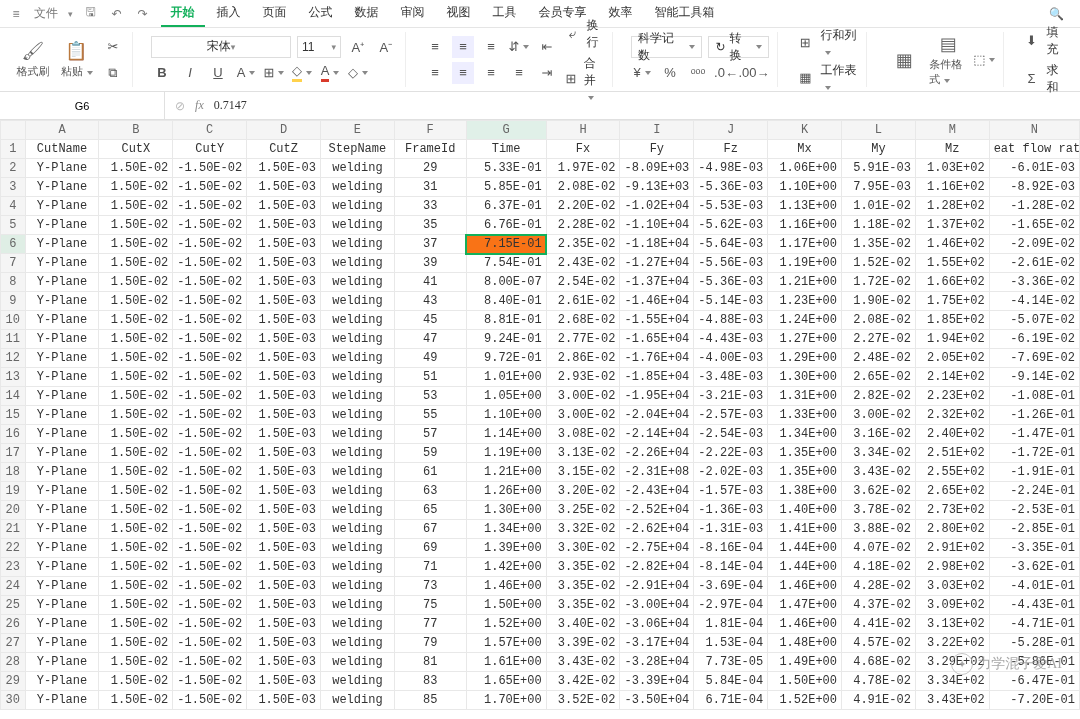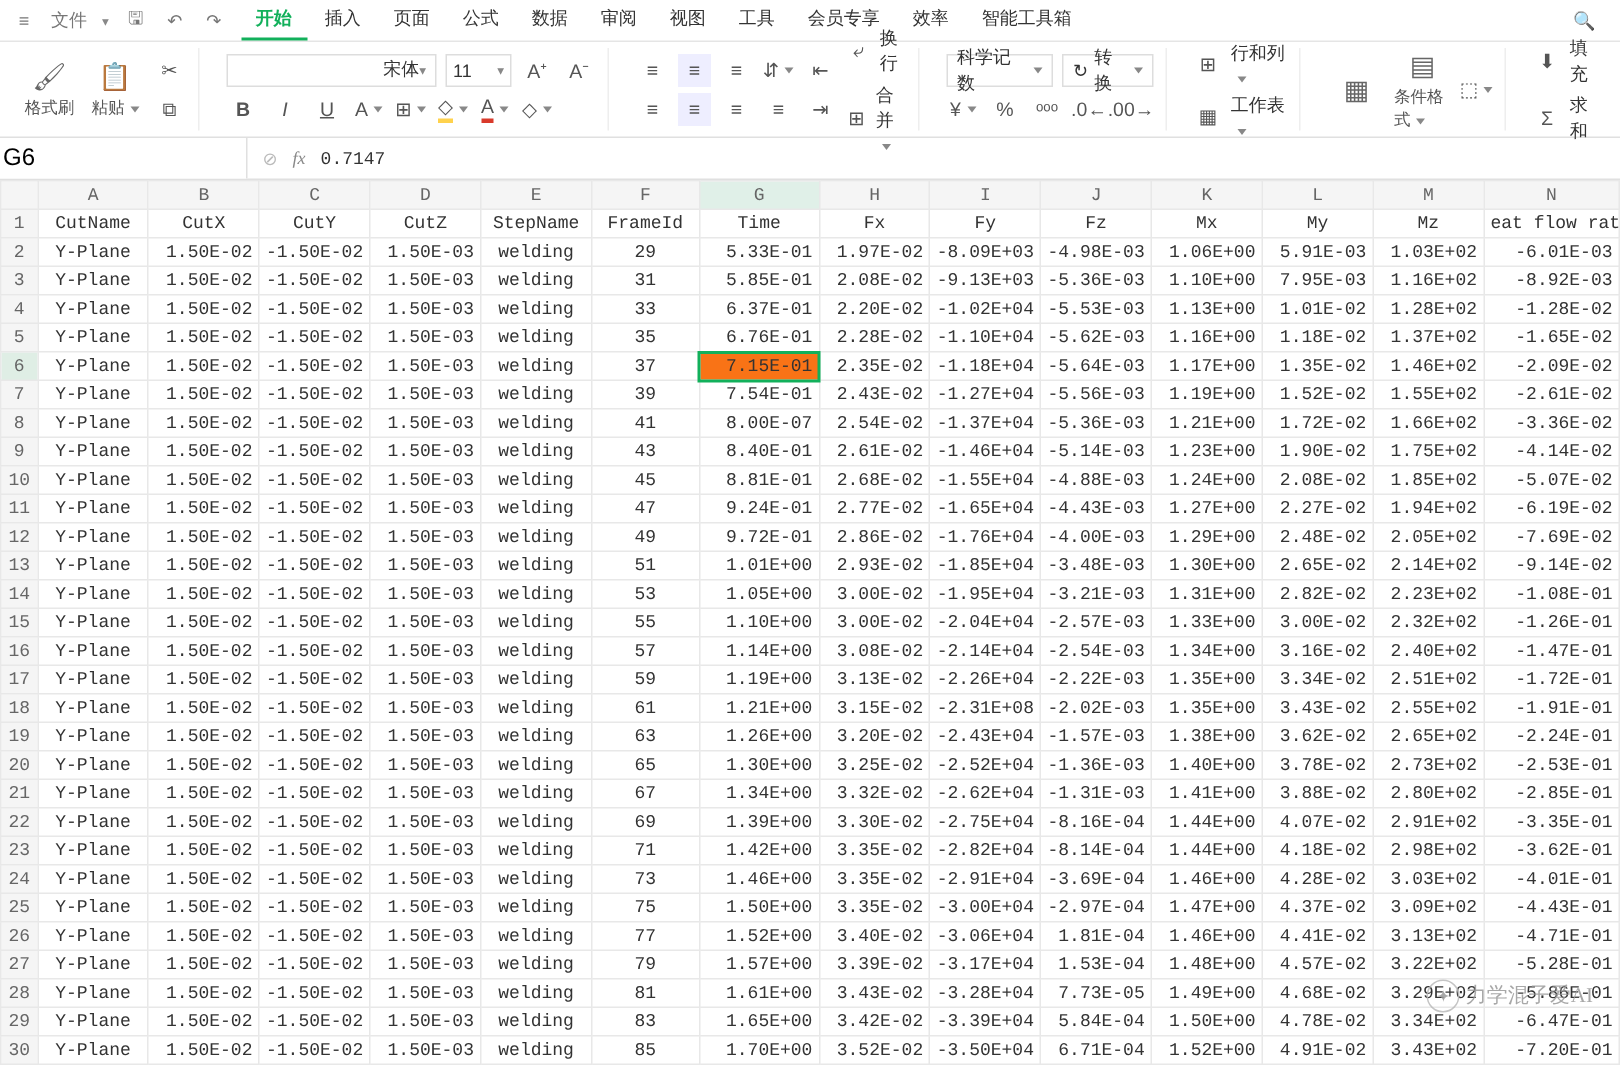--- a/index.html
+++ b/index.html
@@ -11,29 +11,29 @@
   .qat{display:flex;align-items:center;gap:10px;padding:0 6px 0 2px;color:#777}
   .qat .ico{width:16px;height:16px;display:flex;align-items:center;justify-content:center}
   .ribbon{display:flex;align-items:stretch;height:64px;border-bottom:1px solid #e0e0e0;padding:4px 6px;gap:10px}
   .grp{display:flex;align-items:center;gap:6px;padding:0 8px;border-right:1px solid #eee}
   .grp:last-child{border-right:none}
   .btnv{display:flex;flex-direction:column;align-items:center;justify-content:center;min-width:38px;gap:2px;color:#555}
   .btnv .ico{font-size:18px;color:#666}
   .btnv .lbl{font-size:11px}
   .stack{display:flex;flex-direction:column;gap:4px}
   .row{display:flex;align-items:center;gap:6px}
-  .fontSel{border:1px solid #ddd;height:22px;width:140px;display:flex;align-items:center;justify-content:flex-end;padding:0 6px;background:#fff}
+  .fontSel{border:1px solid #ddd;height:22px;width:140px;display:flex;align-items:center;justify-content:center;padding:0 6px;background:#fff}
   .sizeSel{border:1px solid #ddd;height:22px;width:44px;display:flex;align-items:center;justify-content:space-between;padding:0 4px;background:#fff}
   .sqbtn,.alignbtn{width:22px;height:22px;display:flex;align-items:center;justify-content:center;border:1px solid transparent;color:#555;font-size:13px}
   .wide{border:1px solid #ddd;height:22px;display:flex;align-items:center;padding:0 6px;gap:4px;background:#fff}
   .dd::after{content:"";border-left:3px solid transparent;border-right:3px solid transparent;border-top:4px solid #888;display:inline-block;margin-left:4px}
   .caret{font-size:9px;color:#888}
   .refbar{display:flex;align-items:center;height:28px;border-bottom:1px solid #e0e0e0}
   .namebox{width:165px;border-right:1px solid #e0e0e0;height:100%;display:flex;align-items:center;justify-content:center;background:#fff}
-  .namebox input{border:none;outline:none;font-size:16px;width:100%}
+  .namebox input{border:none;outline:none;text-align:center;font-size:11px;width:100%}
   .fxarea{display:flex;align-items:center;gap:10px;padding:0 10px;flex:1}
   .fxarea .fx{font-style:italic;font-family:Georgia,serif;color:#888}
   .grid{width:1080px;border-collapse:collapse;table-layout:fixed}
   .grid th,.grid td{border:1px solid #e8e8e8;height:19px;font-size:12px;font-family:"Consolas","Courier New",monospace;padding:0 4px;white-space:nowrap}
   .grid th{background:#f5f5f5;font-weight:normal;color:#666;text-align:center}
   .grid th.rh{width:24px}
   .grid td.rh{background:#f5f5f5;text-align:center;color:#666}
   .grid .colh-sel{background:#e0f0e8}
   .grid td{text-align:right}
   .grid td.tc{text-align:center}
@@ -216,21 +216,21 @@
   </div>
 </div>
 
 <div class="refbar">
   <div class="namebox">
     <input value="G6" style="">
   </div>
   <div class="fxarea">
     <span style="color:#bbb">⊘</span>
     <span class="fx">fx</span>
-    <span style="font-family:Liberation Mono, monospace">0.7147</span>
+    <span style="font-family:Liberation Serif, serif">0.7147</span>
   </div>
 </div>
 
 <table class="grid" id="grid">
     <colgroup>
       <col class="col-rh" style="width:24px">
       <col class="col-A">
       <col class="col-B">
       <col class="col-C">
       <col class="col-D">

